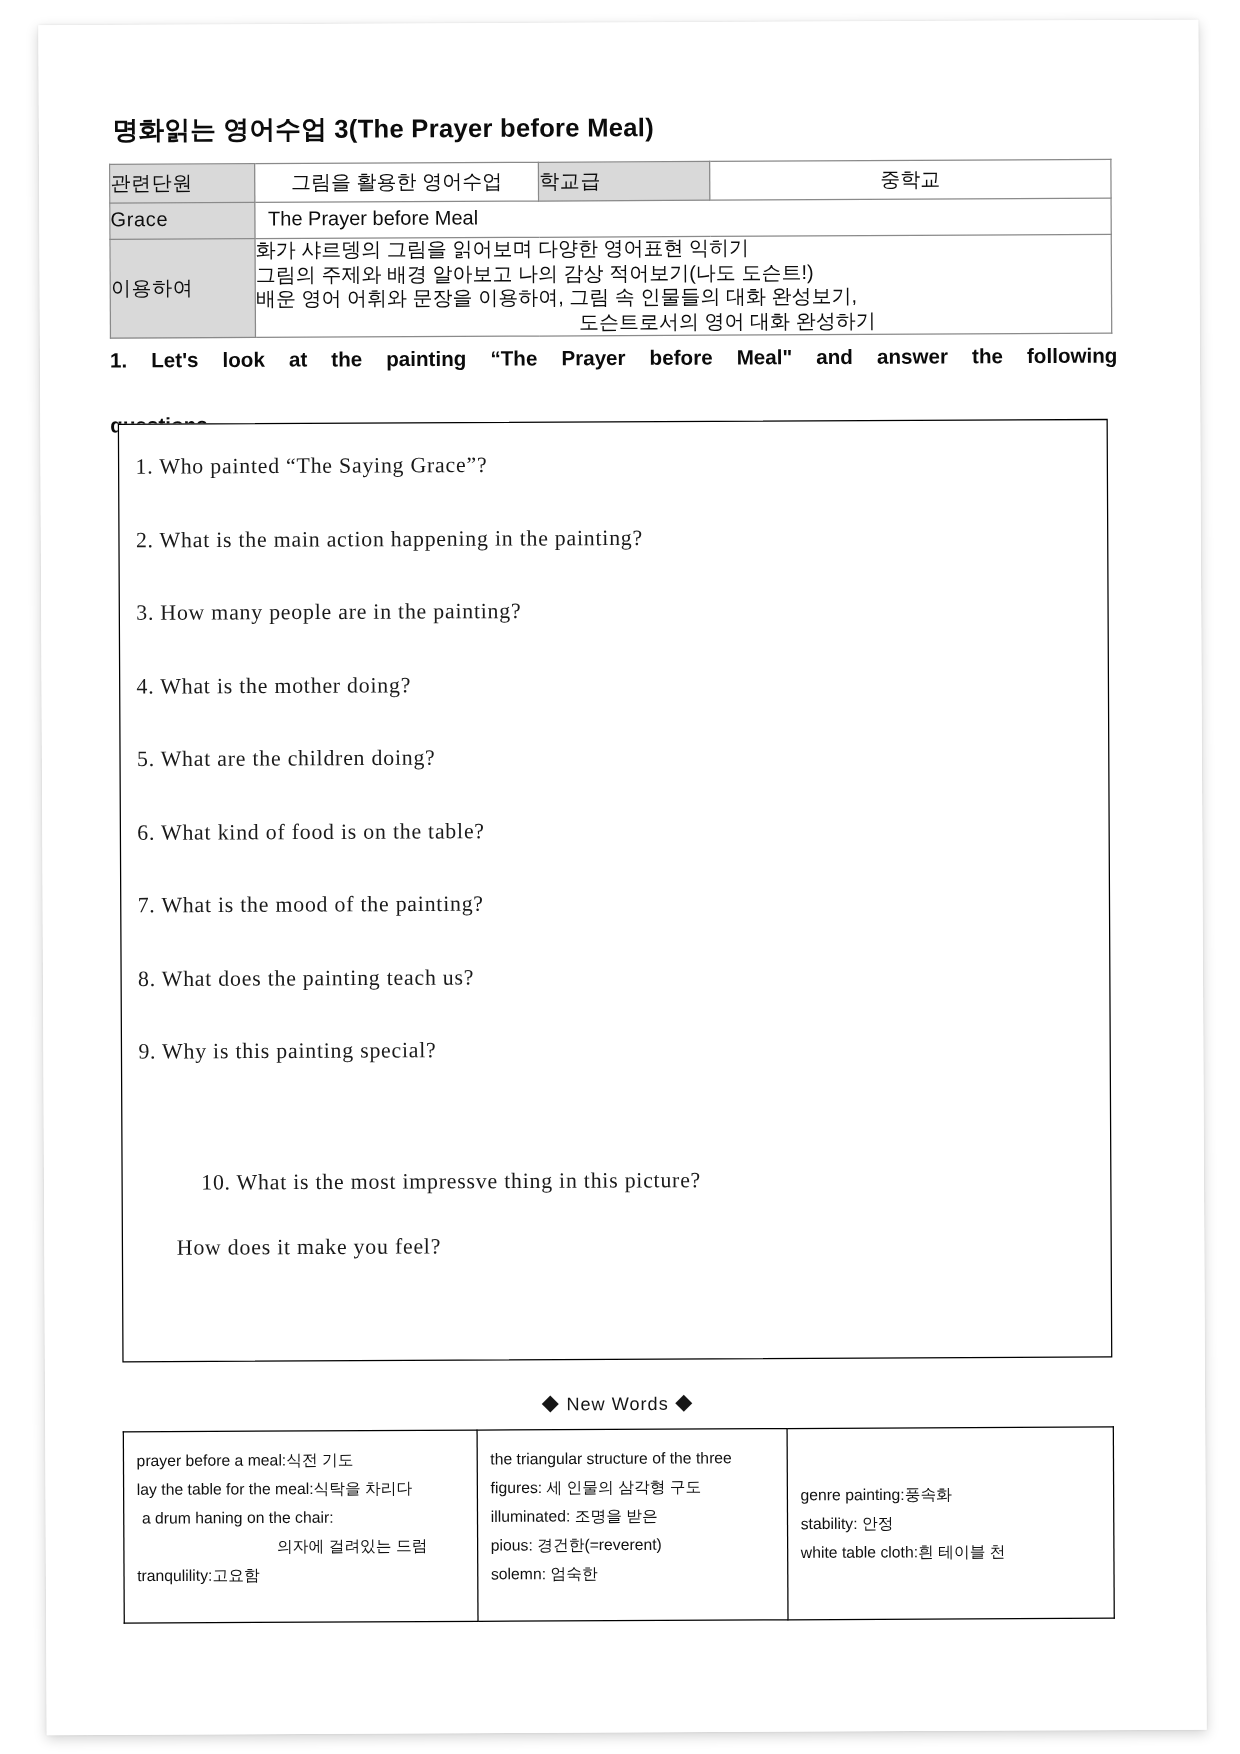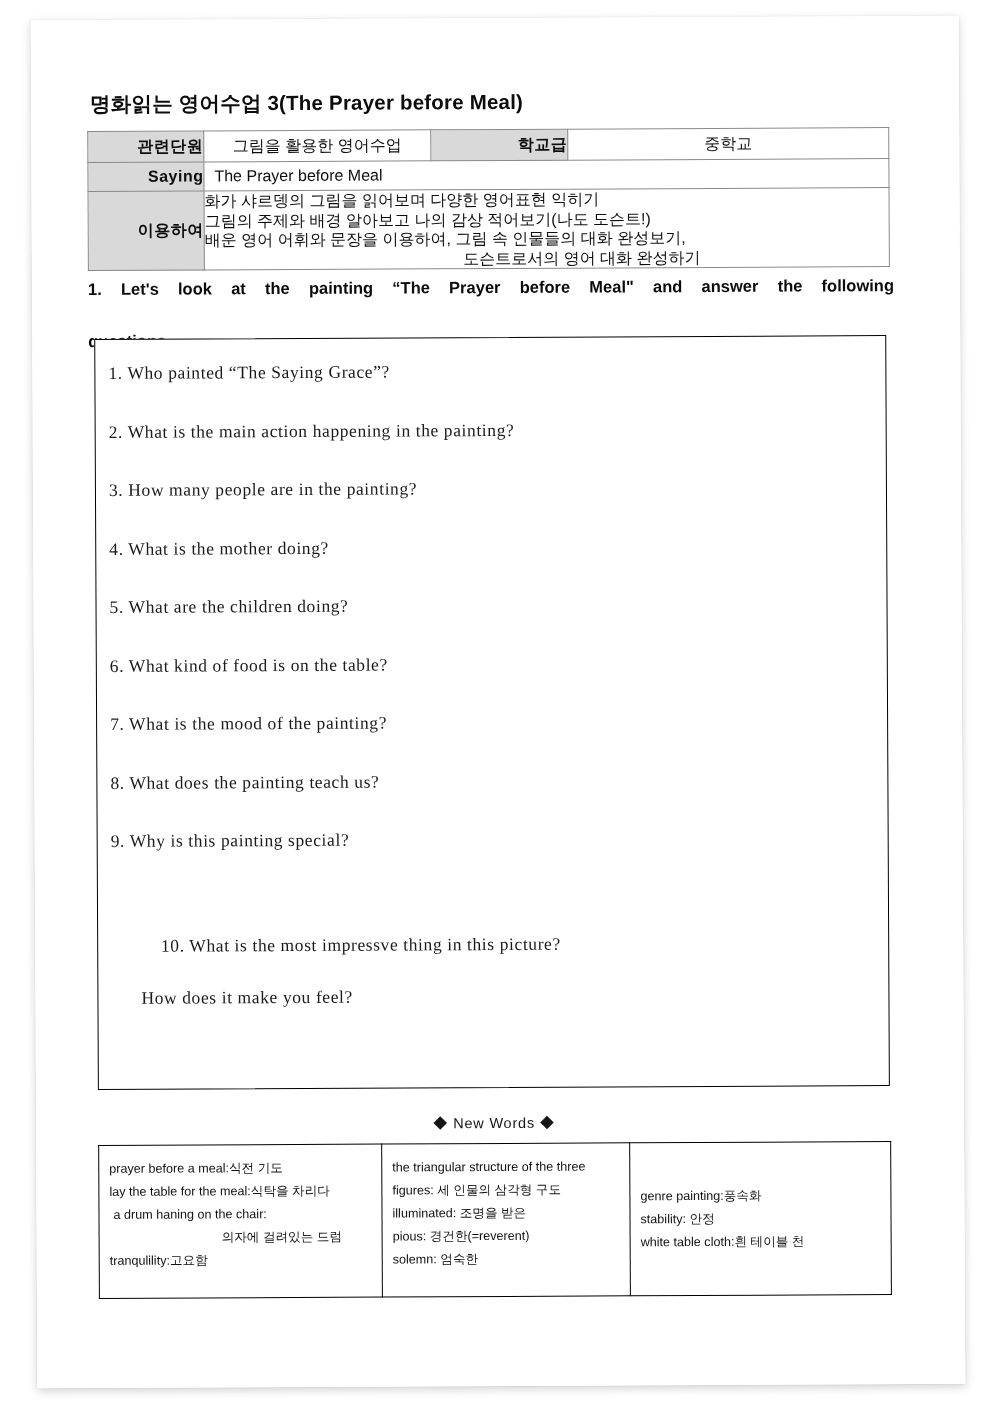--- a/index.html
+++ b/index.html
@@ -69,22 +69,22 @@
     table-layout: fixed;
   }
   .info-table td {
     border: 1px solid #8a8a8a;
     padding: 0;
     vertical-align: middle;
     color: #0d0d0d;
   }
   td.lbl {
     background: #d9d9d9;
-    text-align: right;
-    font-weight: bold;
+    text-align: left;
+    font-weight: normal;
     font-size: 16px;
     font-family: "Liberation Sans", sans-serif;
     letter-spacing: 0.5px;
   }
   td.val {
     background: #ffffff;
     font-size: 16px;
     font-family: "Liberation Sans", sans-serif;
   }
   .row1 td { height: 30px; }
@@ -215,21 +215,21 @@
         <col style="width:321px">
       </colgroup>
       <tbody>
         <tr class="row1">
           <td class="lbl">관련단원</td>
           <td class="val ctr">그림을 활용한 영어수업</td>
           <td class="lbl">학교급</td>
           <td class="val ctr">중학교</td>
         </tr>
         <tr class="row2">
-          <td class="lbl">Saying</td>
+          <td class="lbl">Grace</td>
           <td class="val lft" colspan="3">The Prayer before Meal</td>
         </tr>
         <tr class="row3">
           <td class="lbl">이용하여</td>
           <td class="val subject-lines" colspan="3">
             <span class="nw-line">화가 샤르뎅의 그림을 읽어보며 다양한 영어표현 익히기</span>
             <span class="nw-line">그림의 주제와 배경 알아보고 나의 감상 적어보기(나도 도슨트!)</span>
             <span class="nw-line">배운 영어 어휘와 문장을 이용하여, 그림 속 인물들의 대화 완성보기,</span>
             <span class="last-line">도슨트로서의 영어 대화 완성하기</span>
           </td>

